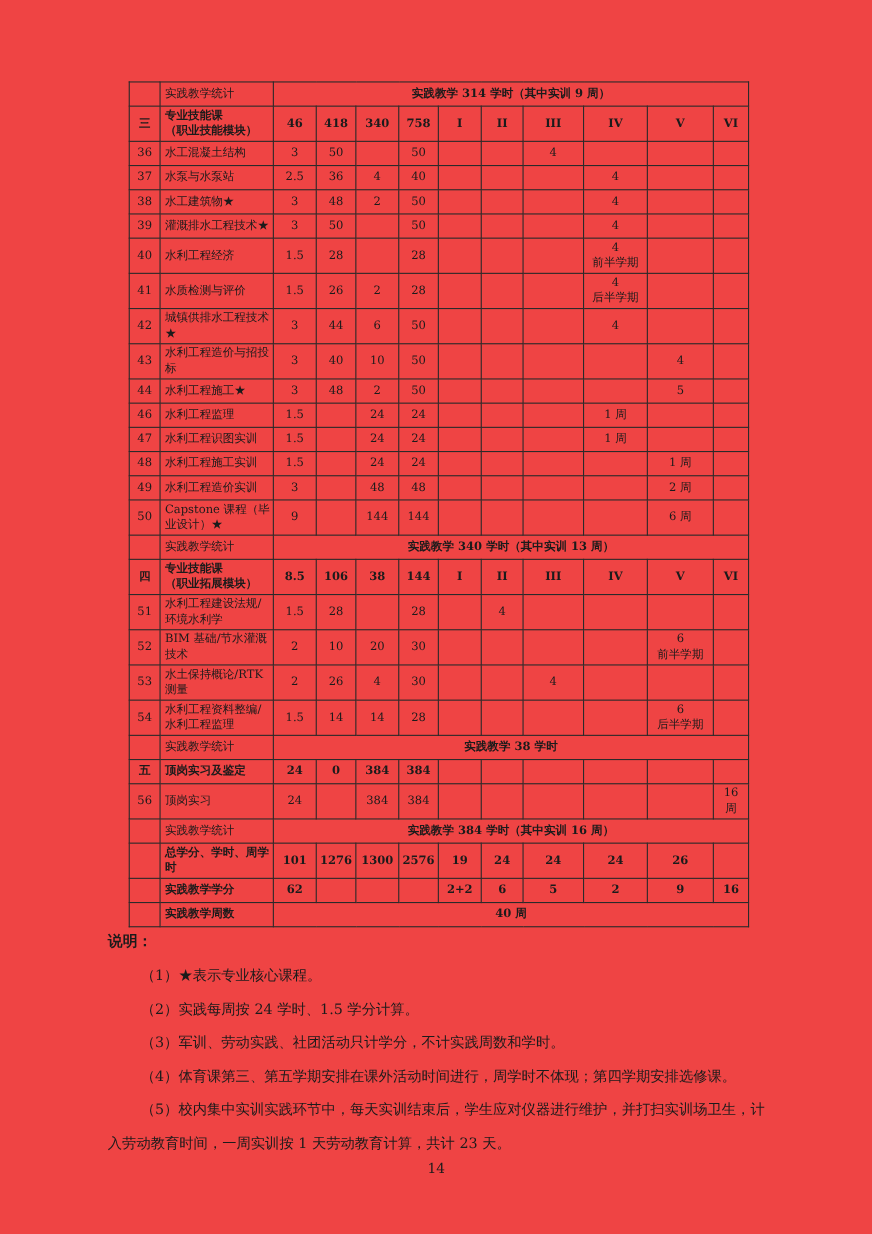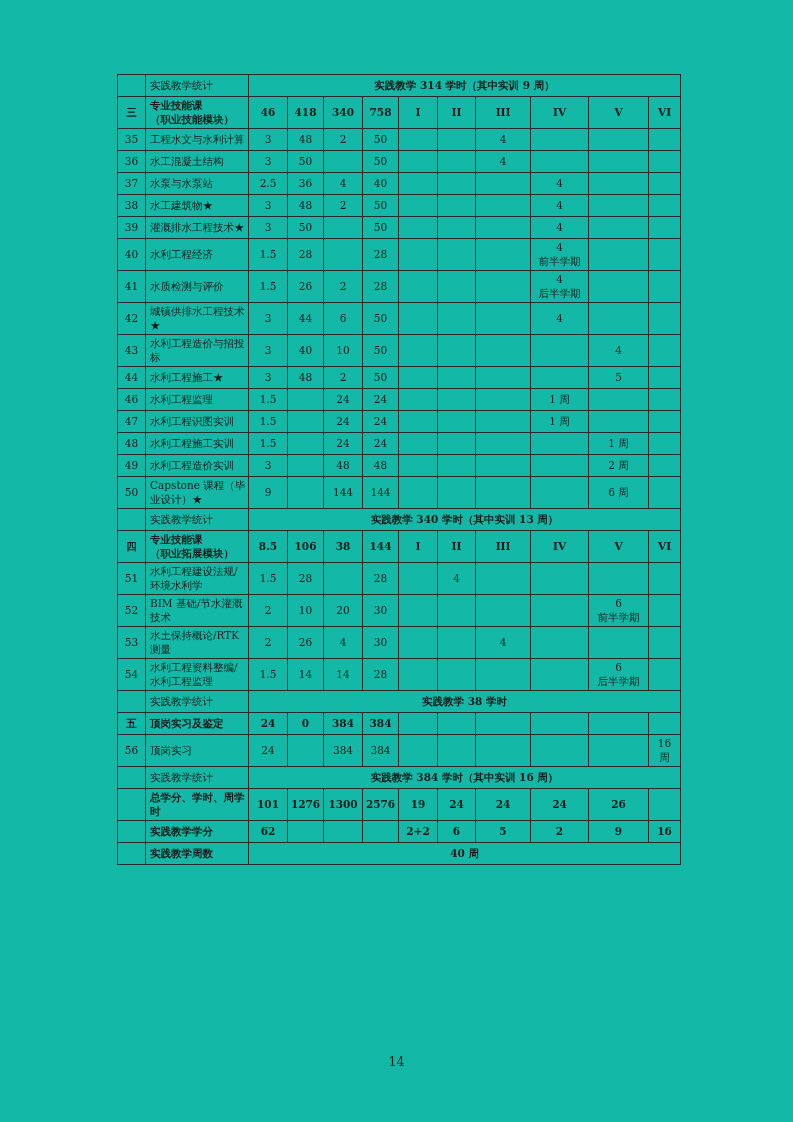--- a/index.html
+++ b/index.html
@@ -1,20 +1,20 @@
 <!DOCTYPE html>
 <html><head>
 <meta charset="utf-8">
 <style>
   html, body { margin: 0; padding: 0; background: #e8e8e8; }
   .page {
     position: relative;
     width: 793px; height: 1122px;
     margin: 0 auto;
-    background: #14b8a6;
+    background: #ef4444;
     font-family: "DejaVu Serif", "Liberation Serif", serif;
     color: #1b1b1b;
     overflow: hidden;
   }
   .sched-table {
     position: absolute;
     left: 117px; top: 74px;
     width: 563px;
     border-collapse: collapse;
     table-layout: fixed;
@@ -96,34 +96,20 @@
           <td class="bold">340</td>
           <td class="bold">758</td>
           <td class="bold">I</td>
           <td class="bold">II</td>
           <td class="bold">III</td>
           <td class="bold">IV</td>
           <td class="bold">V</td>
           <td class="bold">VI</td>
         </tr>
         <tr>
-          <td>35</td>
-          <td class="name-cell">工程水文与水利计算</td>
-          <td>3</td>
-          <td>48</td>
-          <td>2</td>
-          <td>50</td>
-          <td></td>
-          <td></td>
-          <td>4</td>
-          <td></td>
-          <td></td>
-          <td></td>
-        </tr>
-        <tr>
           <td>36</td>
           <td class="name-cell">水工混凝土结构</td>
           <td>3</td>
           <td>50</td>
           <td></td>
           <td>50</td>
           <td></td>
           <td></td>
           <td>4</td>
           <td></td>
@@ -460,16 +446,24 @@
           <td class="bold">16</td>
         </tr>
         <tr>
           <td></td>
           <td class="name-cell bold">实践教学周数</td>
           <td class="bold" colspan="10">40 周</td>
         </tr>
       </tbody>
   </table>
 
+  <div class="notes">
+    <p class="notes-title">说明：</p>
+    <p class="note-item">（1）★表示专业核心课程。</p>
+    <p class="note-item">（2）实践每周按 24 学时、1.5 学分计算。</p>
+    <p class="note-item">（3）军训、劳动实践、社团活动只计学分，不计实践周数和学时。</p>
+    <p class="note-item">（4）体育课第三、第五学期安排在课外活动时间进行，周学时不体现；第四学期安排选修课。</p>
+    <p class="note-item">（5）校内集中实训实践环节中，每天实训结束后，学生应对仪器进行维护，并打扫实训场卫生，计入劳动教育时间，一周实训按 1 天劳动教育计算，共计 23 天。</p>
+  </div>
 
   <div class="page-number">14</div>
 
 </div>
 
 </body></html>

